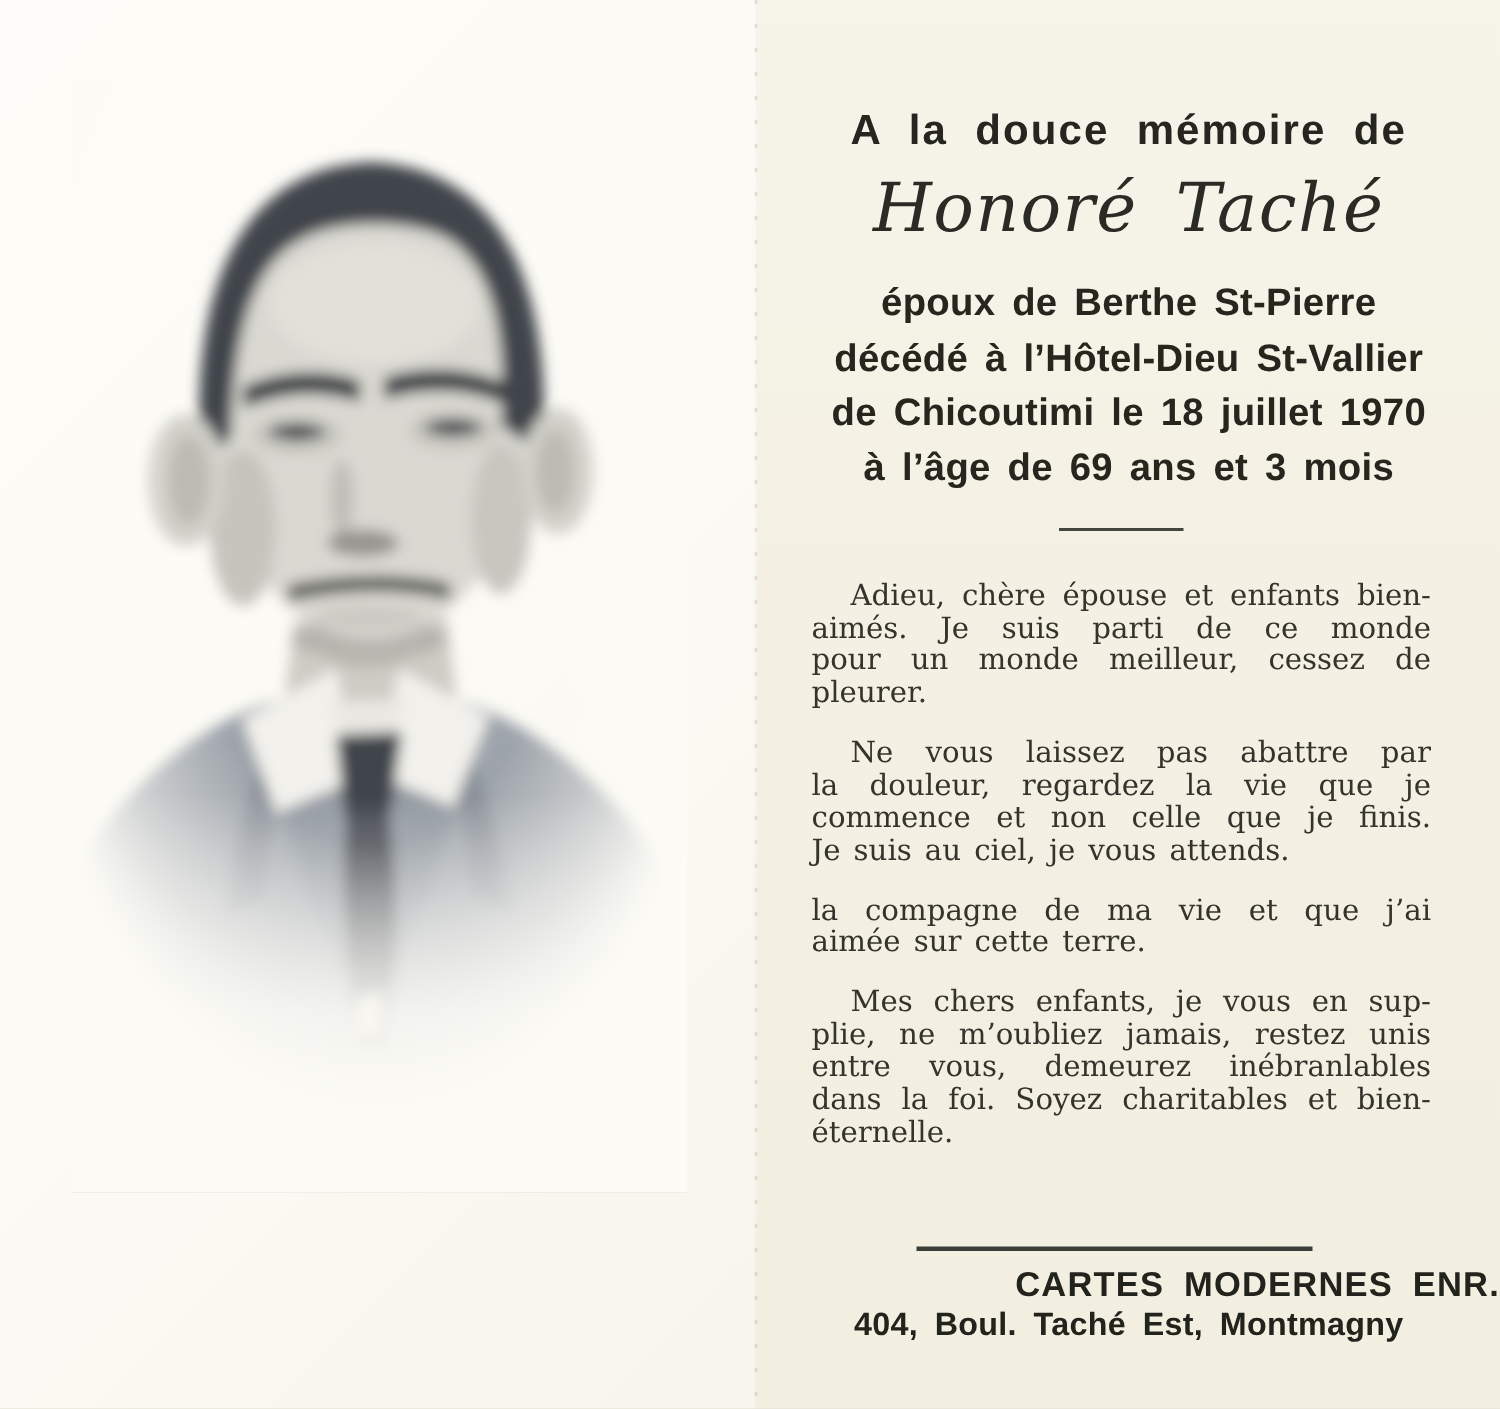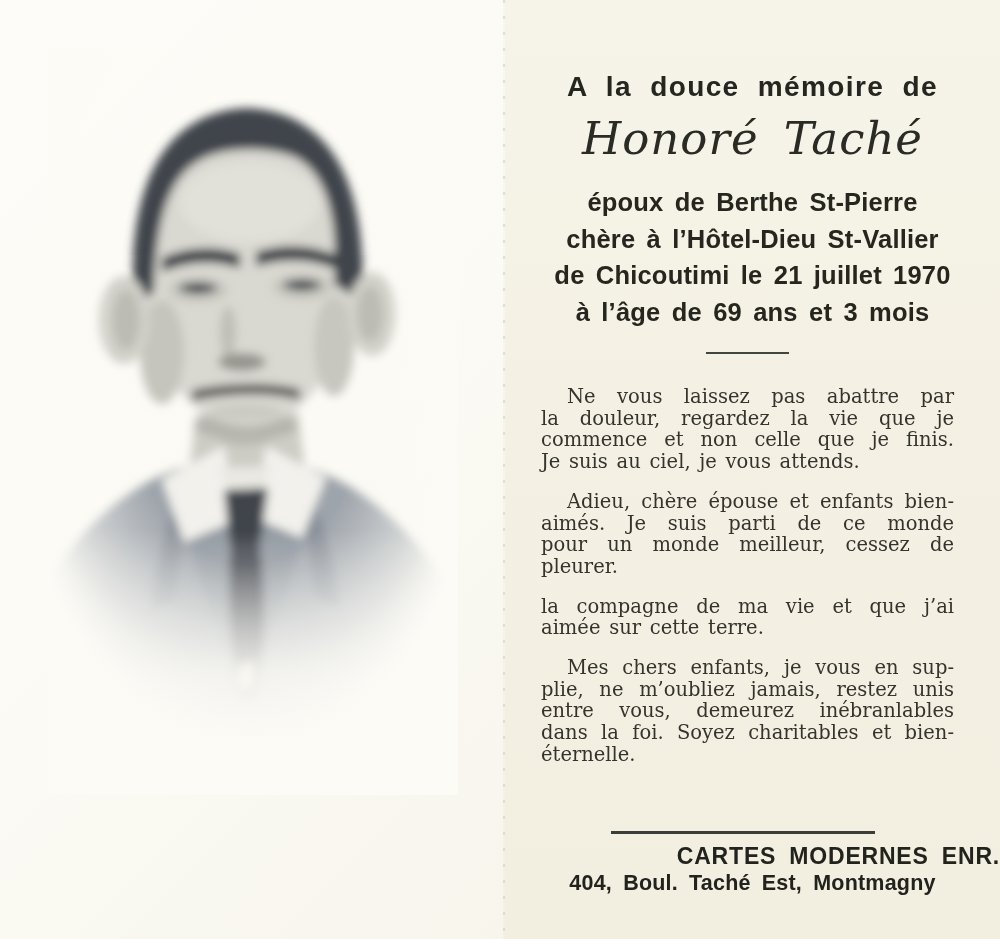--- a/index.html
+++ b/index.html
@@ -174,39 +174,39 @@
   <div class="seam"></div>
 
   <div class="panel-right">
 
     <div class="rp dedication">A la douce mémoire de</div>
 
     <div class="rp name">Honoré Taché</div>
 
     <div class="rp details">
       <div>époux de Berthe St-Pierre</div>
-      <div>chère à l’Hôtel-Dieu St-Vallier</div>
-      <div>de Chicoutimi le 21 juillet 1970</div>
+      <div>décédé à l’Hôtel-Dieu St-Vallier</div>
+      <div>de Chicoutimi le 18 juillet 1970</div>
       <div>à l’âge de 69 ans et 3 mois</div>
     </div>
 
     <div class="rule1"></div>
 
     <div class="rp prayer">
+      <div class="para">
+        <div class="pl first">Adieu, chère épouse et enfants bien-</div>
+        <div class="pl">aimés. Je suis parti de ce monde</div>
+        <div class="pl">pour un monde meilleur, cessez de</div>
+        <div class="pl last">pleurer.</div>
+      </div>
       <div class="para">
         <div class="pl first">Ne vous laissez pas abattre par</div>
         <div class="pl">la douleur, regardez la vie que je</div>
         <div class="pl">commence et non celle que je finis.</div>
         <div class="pl last">Je suis au ciel, je vous attends.</div>
-      </div>
-      <div class="para">
-        <div class="pl first">Adieu, chère épouse et enfants bien-</div>
-        <div class="pl">aimés. Je suis parti de ce monde</div>
-        <div class="pl">pour un monde meilleur, cessez de</div>
-        <div class="pl last">pleurer.</div>
       </div>
       <div class="para">
         <div class="pl">la compagne de ma vie et que j’ai</div>
         <div class="pl last">aimée sur cette terre.</div>
       </div>
       <div class="para">
         <div class="pl first">Mes chers enfants, je vous en sup-</div>
         <div class="pl">plie, ne m’oubliez jamais, restez unis</div>
         <div class="pl">entre vous, demeurez inébranlables</div>
         <div class="pl">dans la foi. Soyez charitables et bien-</div>

